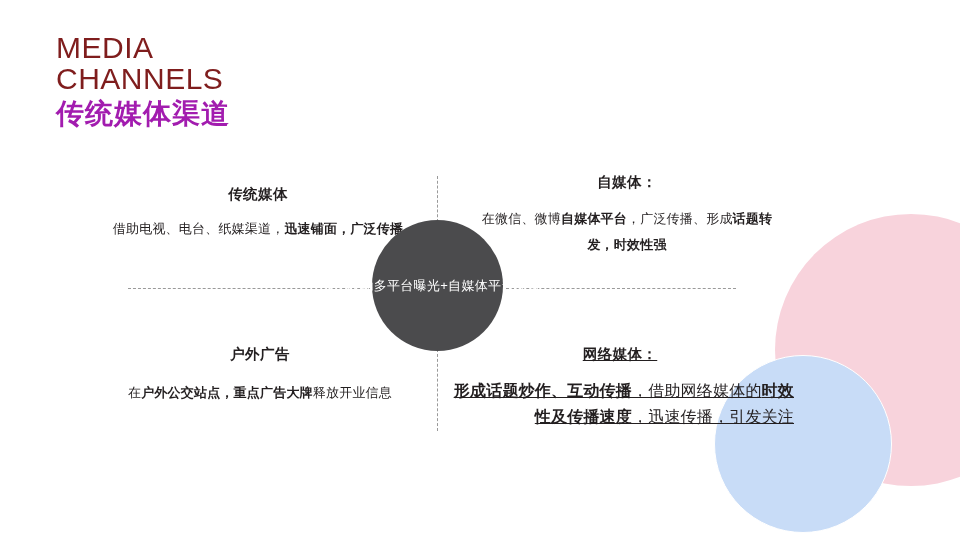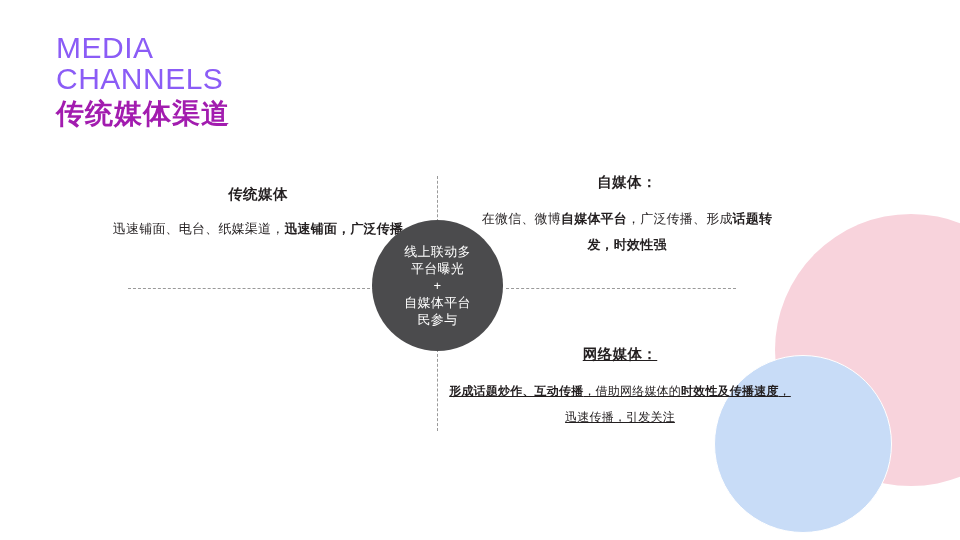--- a/index.html
+++ b/index.html
@@ -48,21 +48,21 @@
   }
 
   
   .title-block {
     position: absolute;
     left: 56px;
     top: 32px;
     z-index: 5;
   }
   .title-en {
-    color: #8b5cf6;
+    color: #7f1d1d;
     font-size: 30px;
     line-height: 31px;
     font-weight: 400;
     letter-spacing: 0.5px;
     white-space: pre;
   }
   .title-cn {
     color: #a21caf;
     font-size: 28px;
     line-height: 34px;
@@ -95,21 +95,21 @@
     position: absolute;
     left: 372px;
     top: 220px;
     width: 131px;
     height: 131px;
     border-radius: 50%;
     background: #4b4b4d;
     color: #ffffff;
     z-index: 6;
     display: flex;
-    flex-direction: column;
+    flex-direction: row;
     align-items: center;
     justify-content: center;
     text-align: center;
     font-size: 13px;
     line-height: 17px;
     font-weight: 400;
     letter-spacing: 0.3px;
   }
   .center-circle .cc-line { white-space: pre; display: block; }
 
@@ -135,21 +135,21 @@
   .quad .q-body b { font-weight: 700; }
 
   .quad-tl { left: 108px; top: 184px; width: 300px; }
   .quad-tr { left: 474px; top: 172px; width: 306px; }
   .quad-bl { left: 104px; top: 344px; width: 312px; }
   .quad-br { left: 446px; top: 344px; width: 348px; text-decoration: underline; }
 
   .quad-tl .q-head { margin-bottom: 12px; }
   .quad-bl .q-head { margin-bottom: 16px; }
   .quad-br .q-head { margin-bottom: 14px; }
-  .quad-br .q-body { font-size: 12px; }
+  .quad-br .q-body { font-size: 16px; text-align: right; }
   .quad-bl .q-body { font-size: 13px; }
 </style>
 </head>
 <body>
 
 <div class="slide">
 
   <div class="deco-pink"></div>
   <div class="deco-blue"></div>
 
@@ -167,27 +167,31 @@
   <div class="center-circle">
     <span class="cc-line">线上联动多</span>
     <span class="cc-line">平台曝光</span>
     <span class="cc-line">+</span>
     <span class="cc-line">自媒体平台</span>
     <span class="cc-line">民参与</span>
   </div>
 
   <div class="quad quad-tl">
     <div class="q-head">传统媒体</div>
-    <div class="q-body"><span>迅速铺面、电台、纸媒渠道，</span><b>迅速铺面，广泛传播</b></div>
+    <div class="q-body"><span>借助电视、电台、纸媒渠道，</span><b>迅速铺面，广泛传播</b></div>
   </div>
 
   <div class="quad quad-tr">
     <div class="q-head">自媒体：</div>
     <div class="q-body"><span>在微信、微博</span><b>自媒体平台</b><span>，广泛传播、形成</span><b>话题转发，时效性强</b></div>
   </div>
 
+  <div class="quad quad-bl">
+    <div class="q-head">户外广告</div>
+    <div class="q-body"><span>在</span><b>户外公交站点，重点广告大牌</b><span>释放开业信息</span></div>
+  </div>
 
   <div class="quad quad-br">
     <div class="q-head">网络媒体：</div>
     <div class="q-body"><b>形成话题炒作、互动传播</b><span>，借助网络媒体的</span><b>时效性及传播速度</b><span>，迅速传播，引发关注</span></div>
   </div>
 
 </div>
 
 </body></html>

